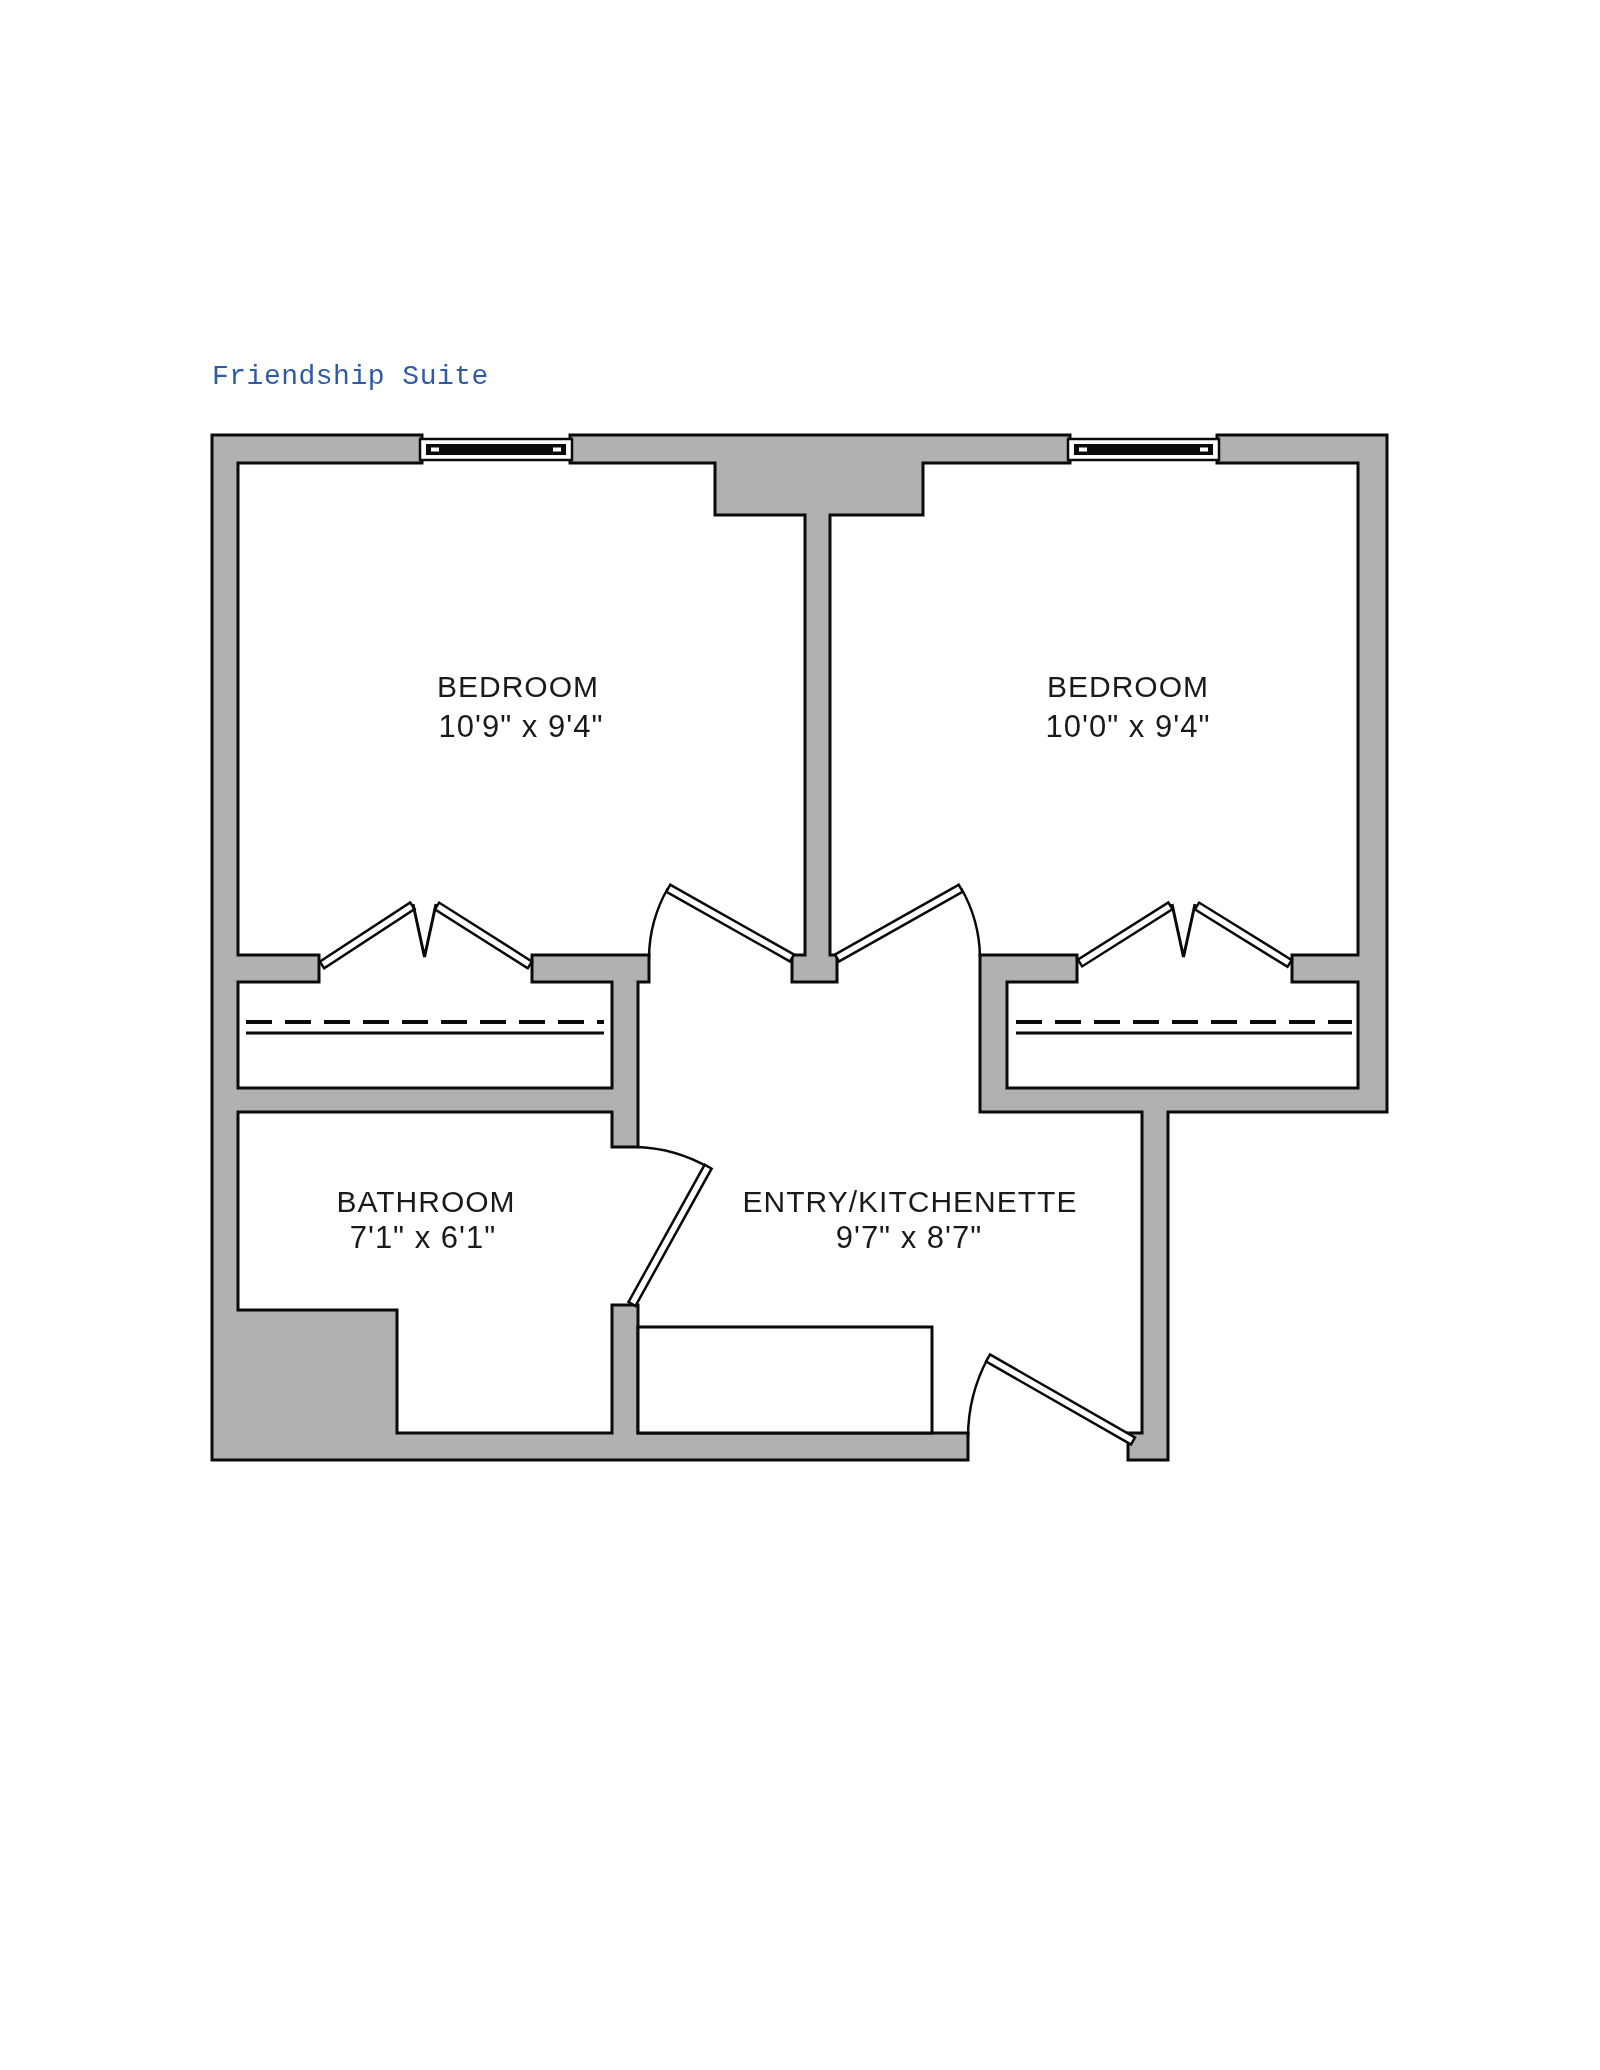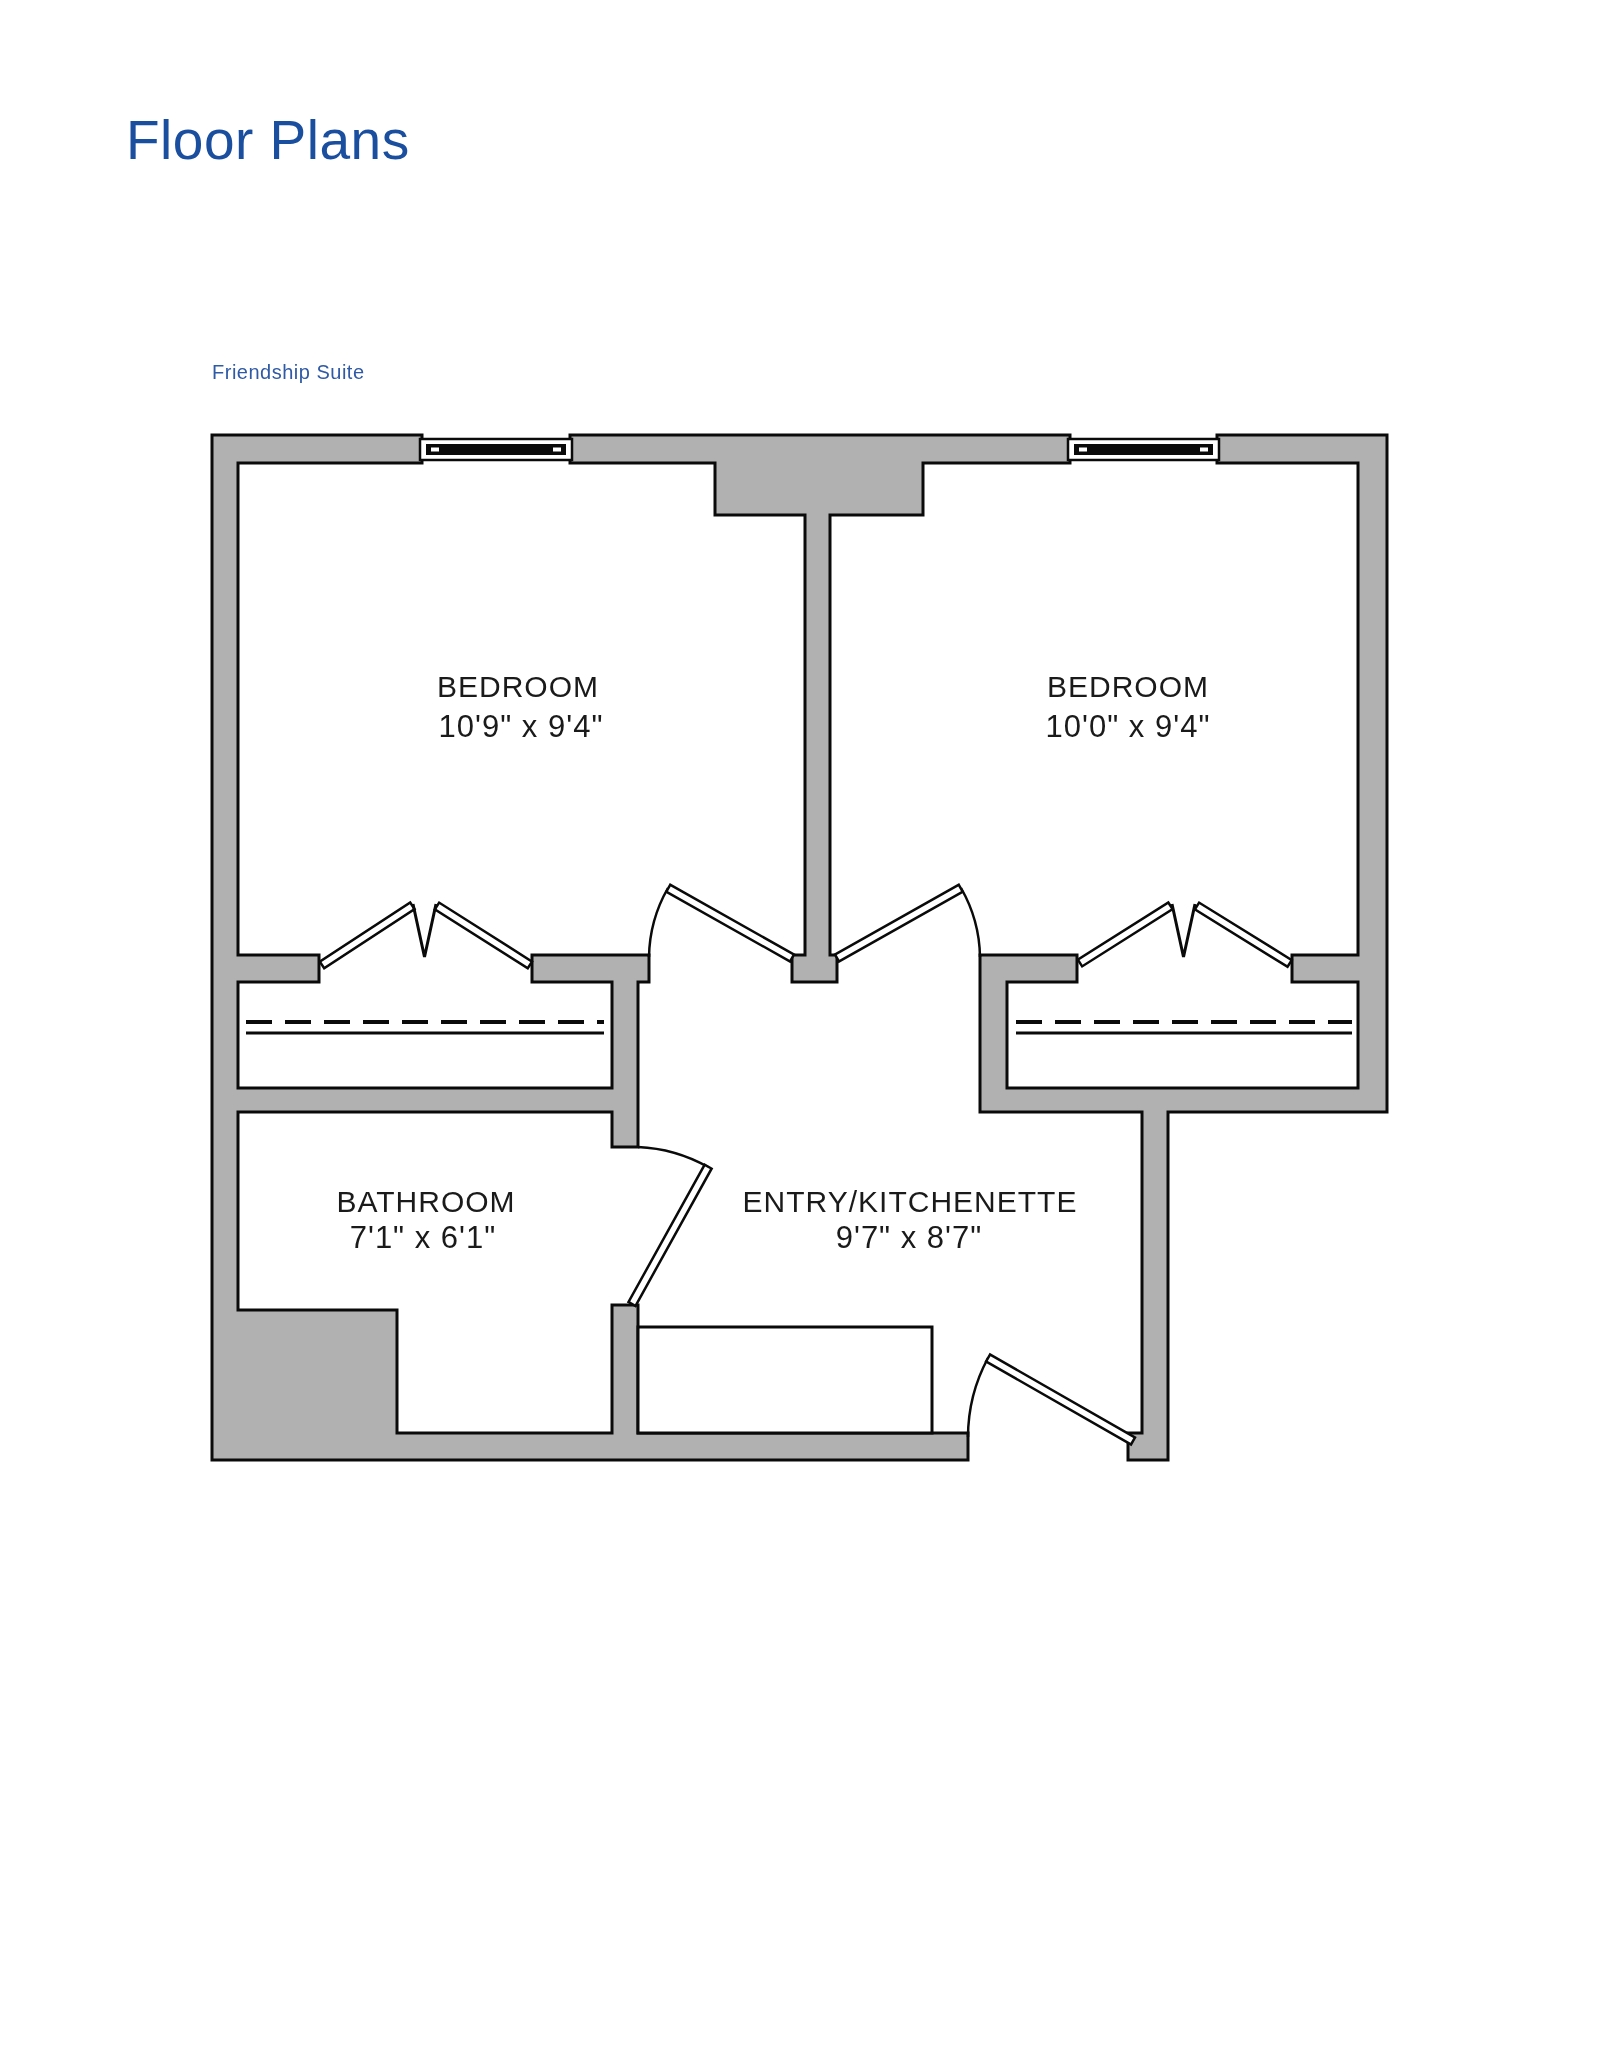--- a/index.html
+++ b/index.html
@@ -19,43 +19,43 @@
     overflow:hidden;
     font-family:"Liberation Sans", sans-serif;
   }
   .page-title{
     position:absolute;left:126px;top:108px;
     font-size:55px;font-weight:normal;letter-spacing:0.5px;
     color:var(--title-color);
   }
   .plan-subtitle{
     position:absolute;left:212px;top:361px;
-    font-size:20px;font-weight:normal;letter-spacing:0.5px;
+    font-size:28px;font-weight:normal;letter-spacing:0.5px;
     color:var(--subtitle-color);
+    font-family:Liberation Mono, monospace;
   }
   svg.plan{position:absolute;left:0;top:0;}
   .wall{fill:var(--wall-fill);stroke:var(--line-color);stroke-width:3;stroke-linejoin:miter;}
   .win-frame{fill:#ffffff;stroke:var(--line-color);stroke-width:2.5;}
   .win-bar{fill:var(--line-color);}
   .win-notch{fill:#ffffff;}
   .leaf{fill:#ffffff;stroke:var(--line-color);stroke-width:2.5;}
   .swing{fill:none;stroke:var(--line-color);stroke-width:2.5;}
   .fold-v{fill:none;stroke:var(--line-color);stroke-width:3;stroke-linejoin:miter;}
   .rod{fill:none;stroke:var(--line-color);stroke-width:4;stroke-dasharray:26 13;}
   .shelf{fill:none;stroke:var(--line-color);stroke-width:3;}
   .counter{fill:#ffffff;stroke:var(--line-color);stroke-width:3;}
   text.room-name{font-size:30px;letter-spacing:1px;fill:var(--label-color);text-anchor:middle;}
   text.room-dims{font-size:31px;letter-spacing:1px;fill:var(--label-color);text-anchor:middle;}
 </style>
 </head>
 <body>
 
 <div class="page">
 
-  <h1 class="page-title">Floor Plans</h1>
   <div class="plan-subtitle">Friendship Suite</div>
 
   <svg class="plan" width="1600" height="2070" viewBox="0 0 1600 2070" xmlns="http://www.w3.org/2000/svg">
 
     <g>
 
       <path class="wall" d="
         M212,435 L422,435 L422,463 L238,463
         L238,955 L319,955 L319,982 L238,982
         L238,1088 L612,1088 L612,982 L532,982 L532,955 L649,955 L649,982 L638,982

